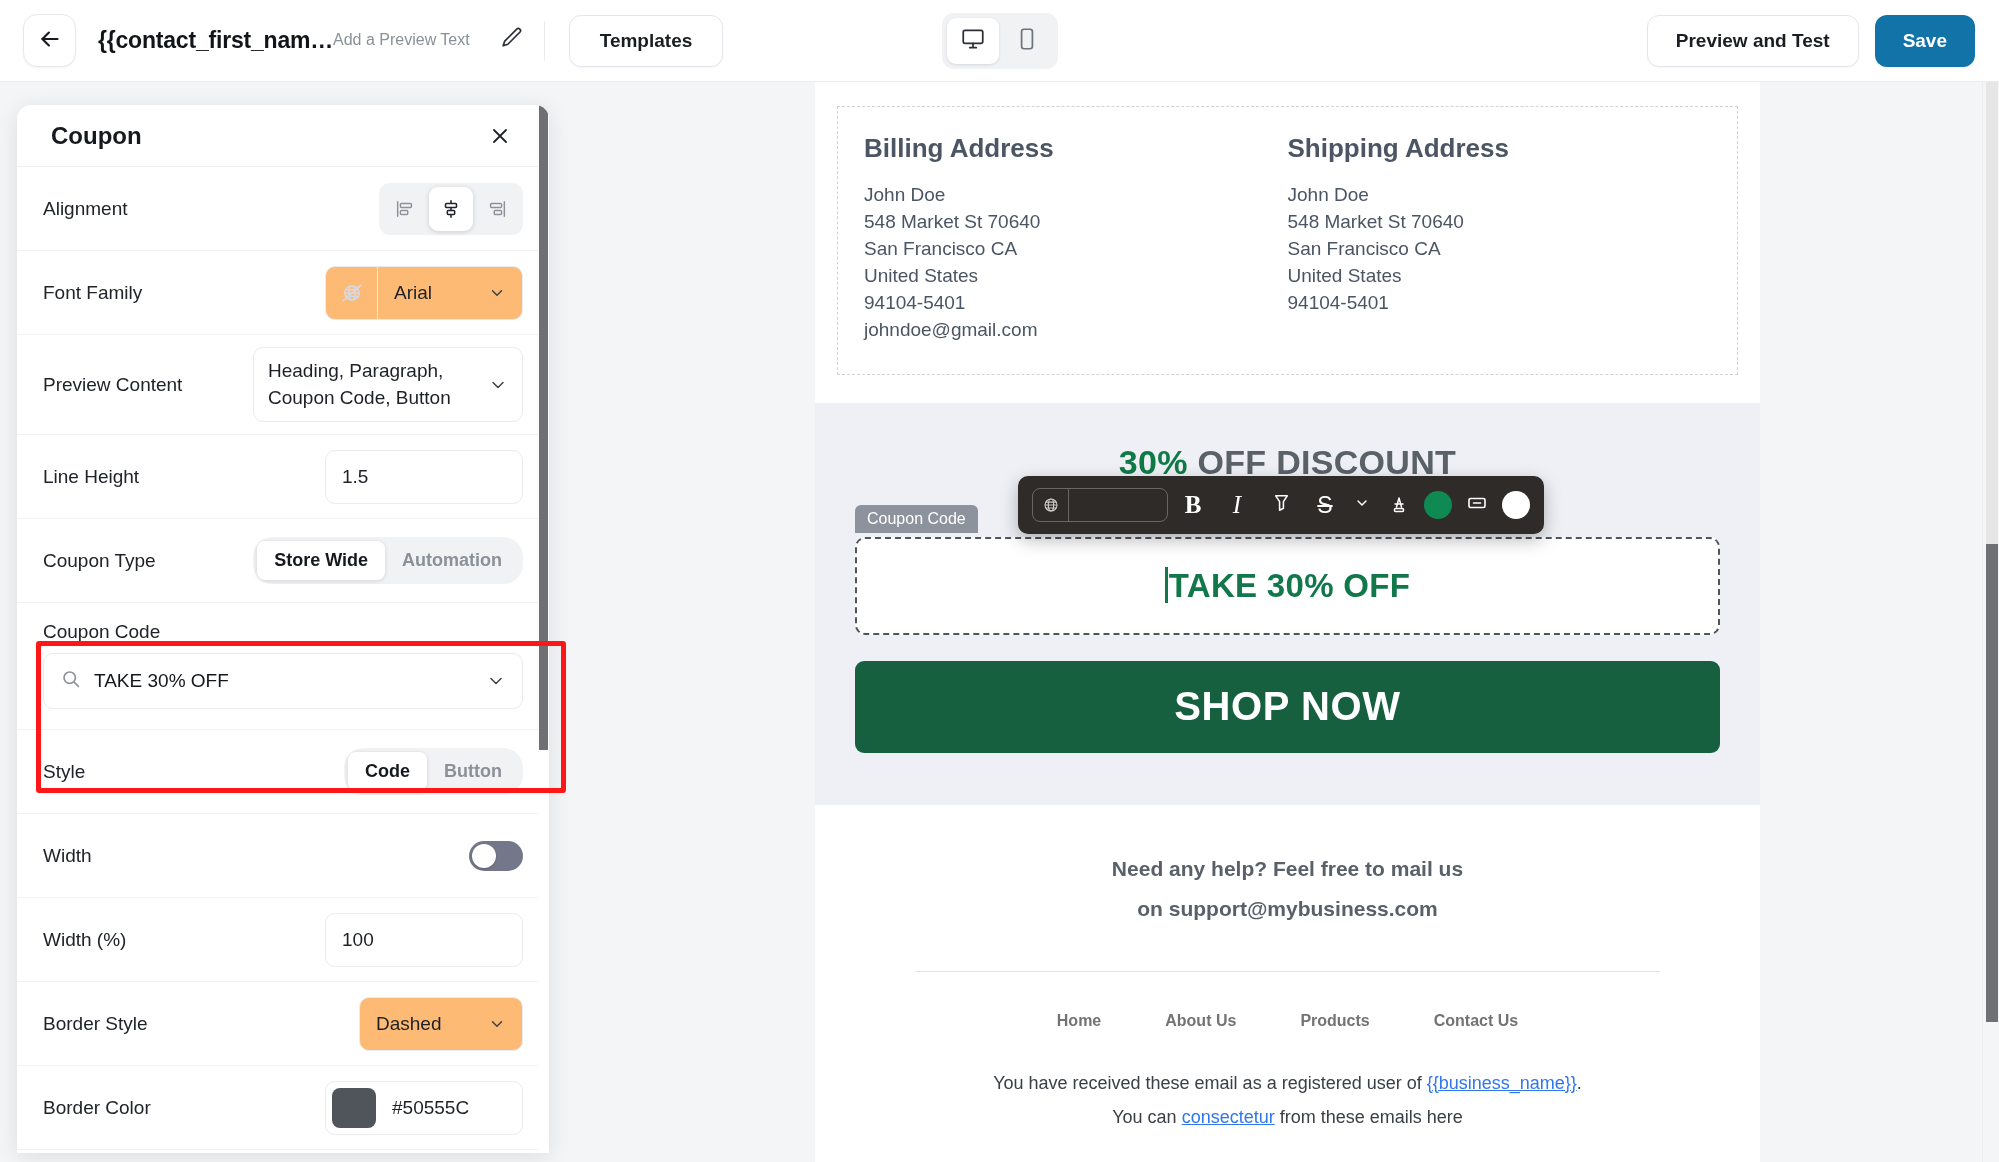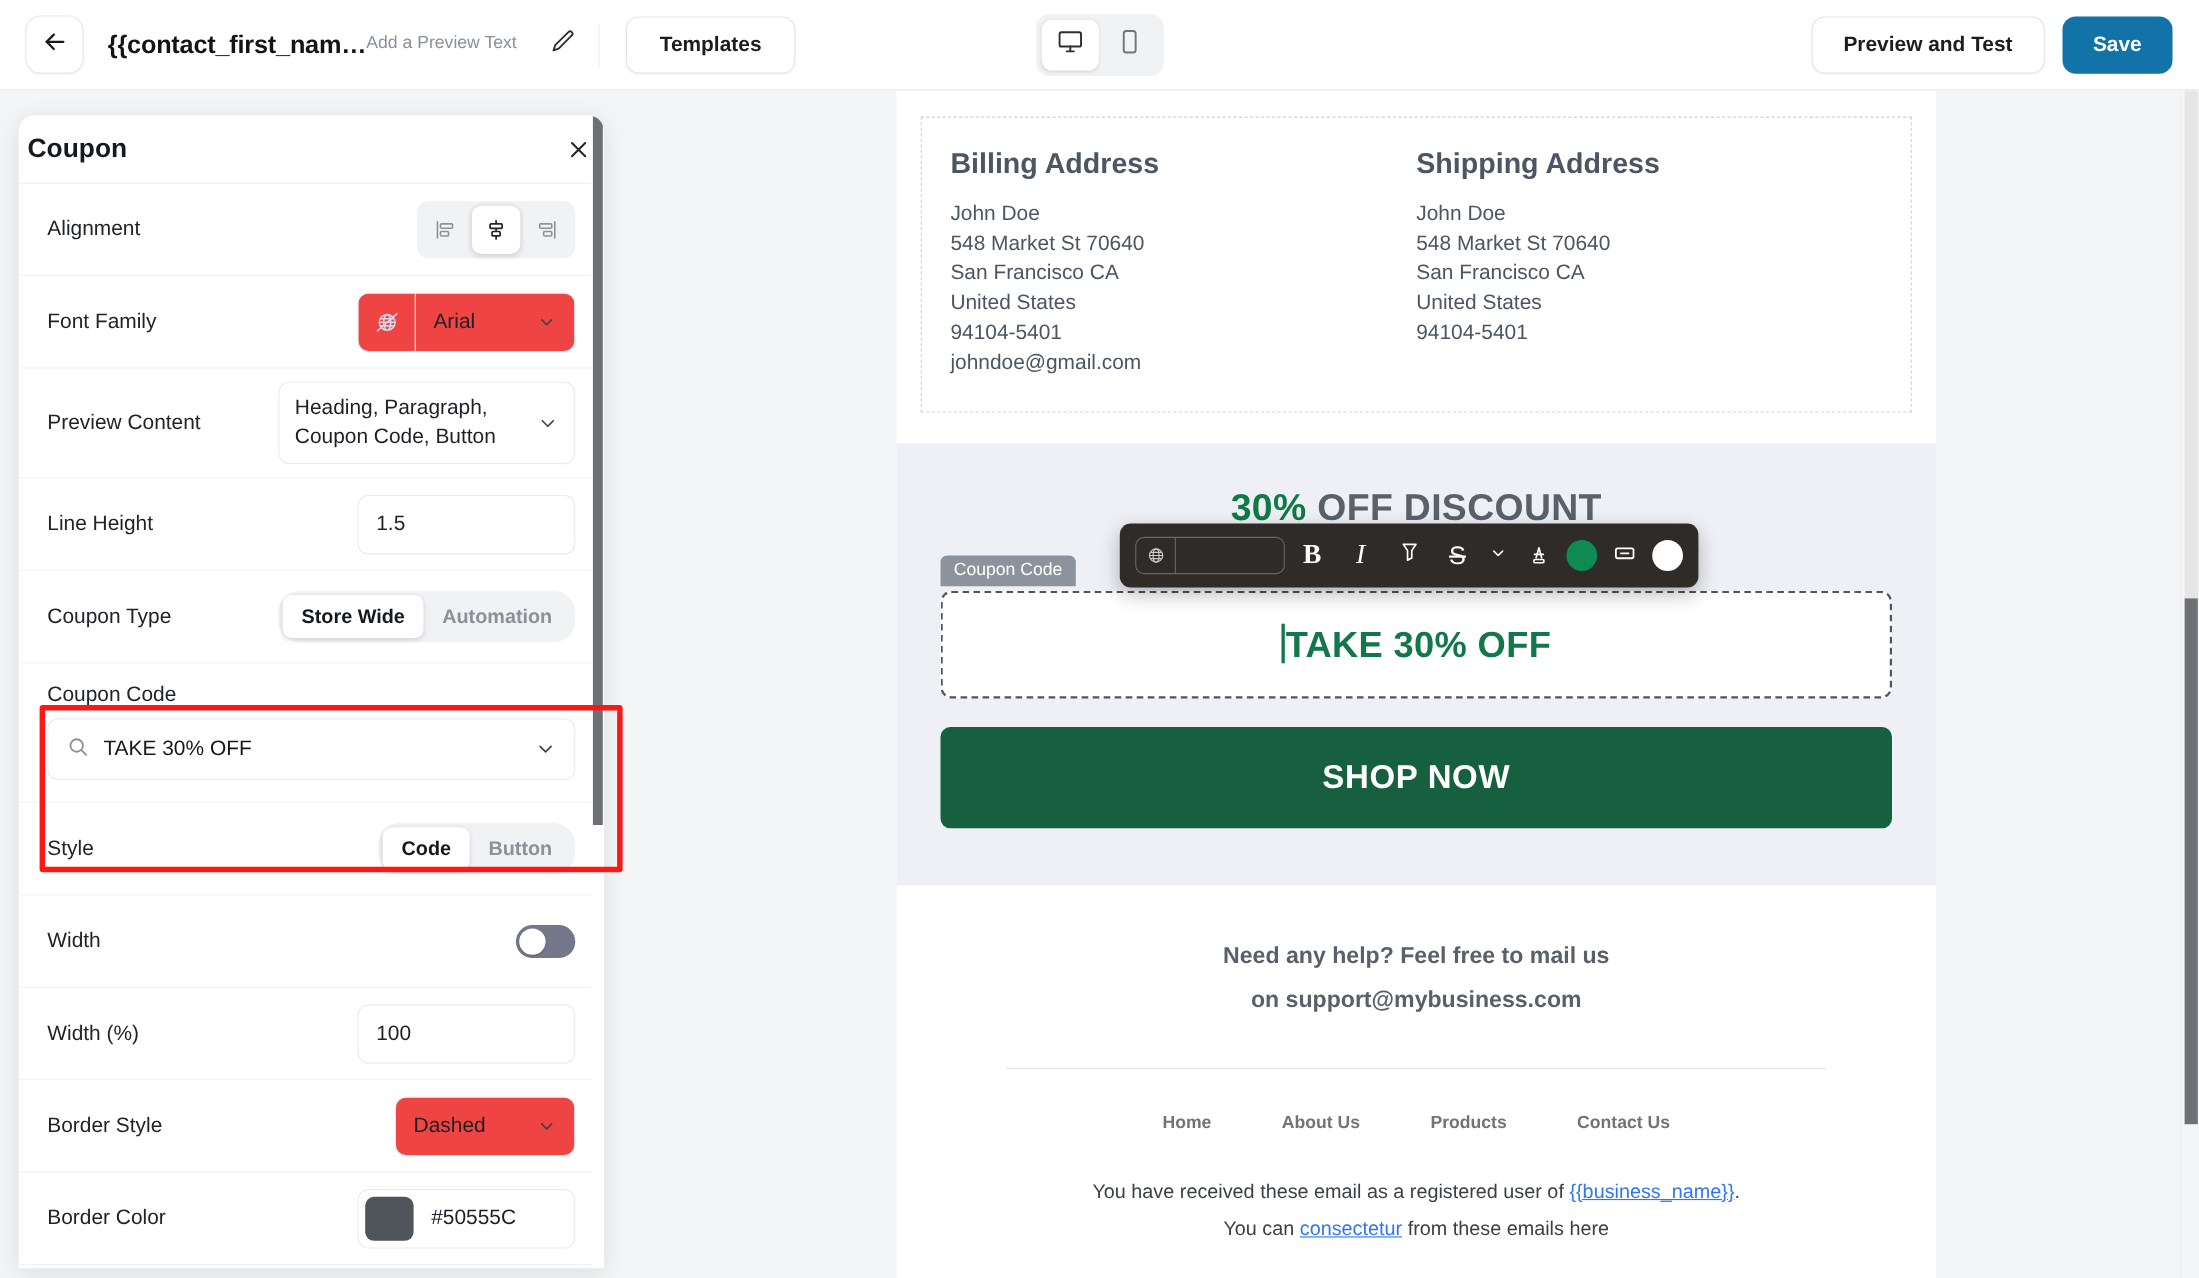--- a/index.html
+++ b/index.html
@@ -81,21 +81,21 @@
   .panel {
     position: relative;
     width: 532px; height: 1048px;
     background: #fff;
     border-radius: 14px 14px 0 0;
     box-shadow: 0 4px 22px rgba(16,24,40,.10);
     overflow: hidden;
   }
   .panel-header {
     height: 62px; display: flex; align-items: center;
-    padding: 0 8px; border-bottom: 1px solid #eceef1;
+    padding: 0 34px; border-bottom: 1px solid #eceef1;
   }
   .panel-title { font-size: 24px; font-weight: 700; color: #16191d; }
   .panel-close { margin-left: auto; cursor: pointer; width: 30px; height: 30px; display:flex; align-items:center; justify-content:center; }
 
   .row {
     display: flex; align-items: center; min-height: 84px;
     padding: 0 26px; border-bottom: 1px solid #f0f2f4;
     position: relative;
   }
   .row-label { font-size: 19px; color: #20242a; flex: 0 0 auto; }
@@ -112,21 +112,21 @@
 
   .align-group { display: flex; background: #f1f2f4; border-radius: 11px; padding: 4px; gap: 2px; }
   .align-btn {
     width: 44px; height: 44px; border-radius: 9px;
     display: flex; align-items: center; justify-content: center; cursor: pointer;
   }
   .align-btn.active { background: #fff; box-shadow: 0 1px 5px rgba(16,24,40,.16); }
 
   .select-box {
     height: 54px; border: 1px solid #e9ebef; border-radius: 10px;
-    display: flex; align-items: center; background: #ef4444;
+    display: flex; align-items: center; background: #fdba74;
     font-size: 19px; color: #1d2127; cursor: pointer;
   }
   .globe-cell {
     width: 52px; height: 100%; border-right: 1px solid #eceef1;
     display: flex; align-items: center; justify-content: center; position: relative;
   }
   .select-text { padding: 0 14px 0 16px; white-space: nowrap; }
   .select-caret { margin-left: auto; padding-right: 16px; display: flex; align-items: center; }
 
   .textbox {
@@ -239,21 +239,21 @@
   }
   .code-badge {
     position: absolute; left: -2px; top: -34px;
     background: #8d939c; color: #fff; font-size: 16px;
     padding: 5px 12px; border-radius: 6px 6px 0 0;
     white-space: nowrap;
   }
   .shop-btn {
     margin-top: 26px; height: 92px; background: #16603f; border-radius: 9px;
     display: flex; align-items: center; justify-content: center;
-    color: #fff; font-size: 30px; font-weight: 700; letter-spacing: .6px;
+    color: #fff; font-size: 40px; font-weight: 700; letter-spacing: .6px;
     cursor: pointer;
   }
 
   .help-section { padding: 44px 40px 0 40px; text-align: center; }
   .help-line { font-size: 21px; font-weight: 700; color: #5a6069; line-height: 1.9; }
   .hr { margin: 42px 60px 0 60px; border-top: 1px solid #e2e4e8; }
   .footer-nav {
     display: flex; justify-content: center; gap: 64px; margin-top: 40px;
   }
   .footer-nav a { font-size: 16px; font-weight: 700; color: #737373; text-decoration: none; cursor: pointer; }

